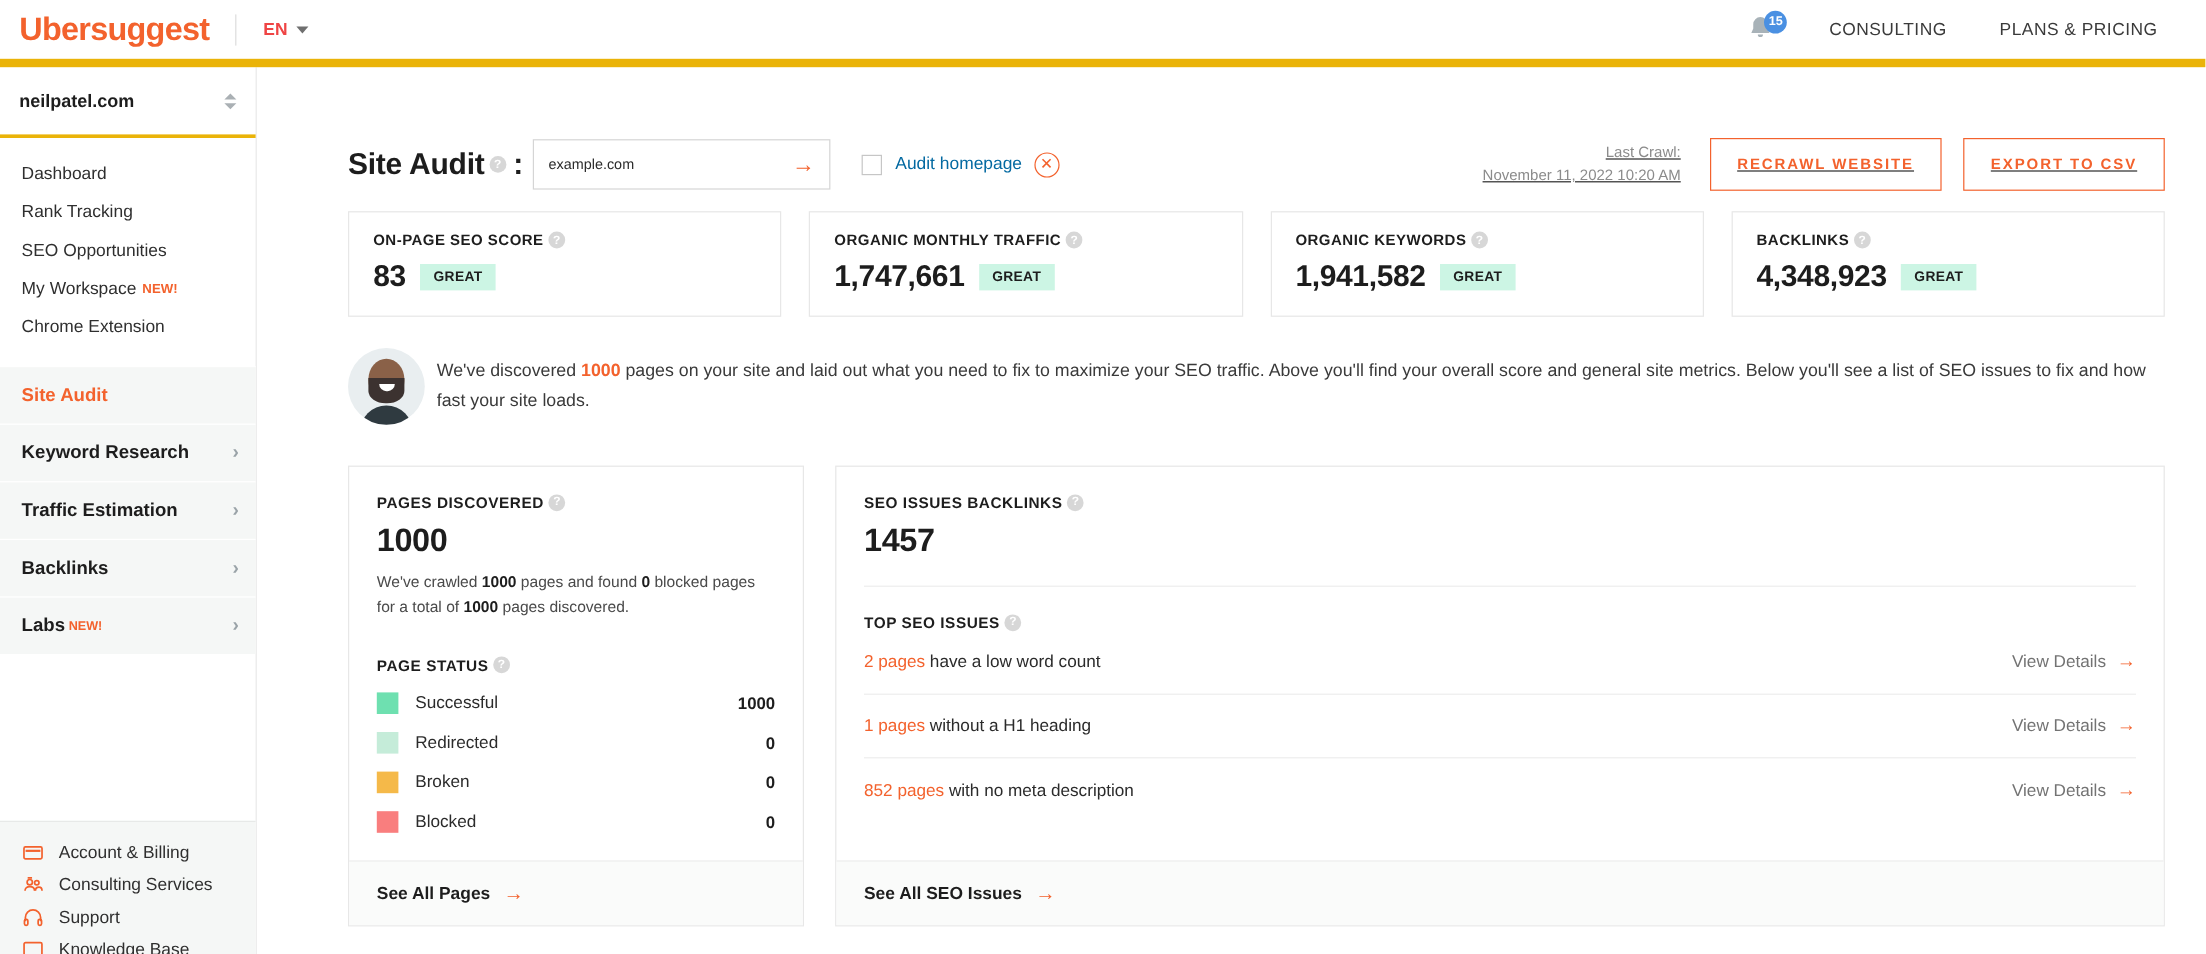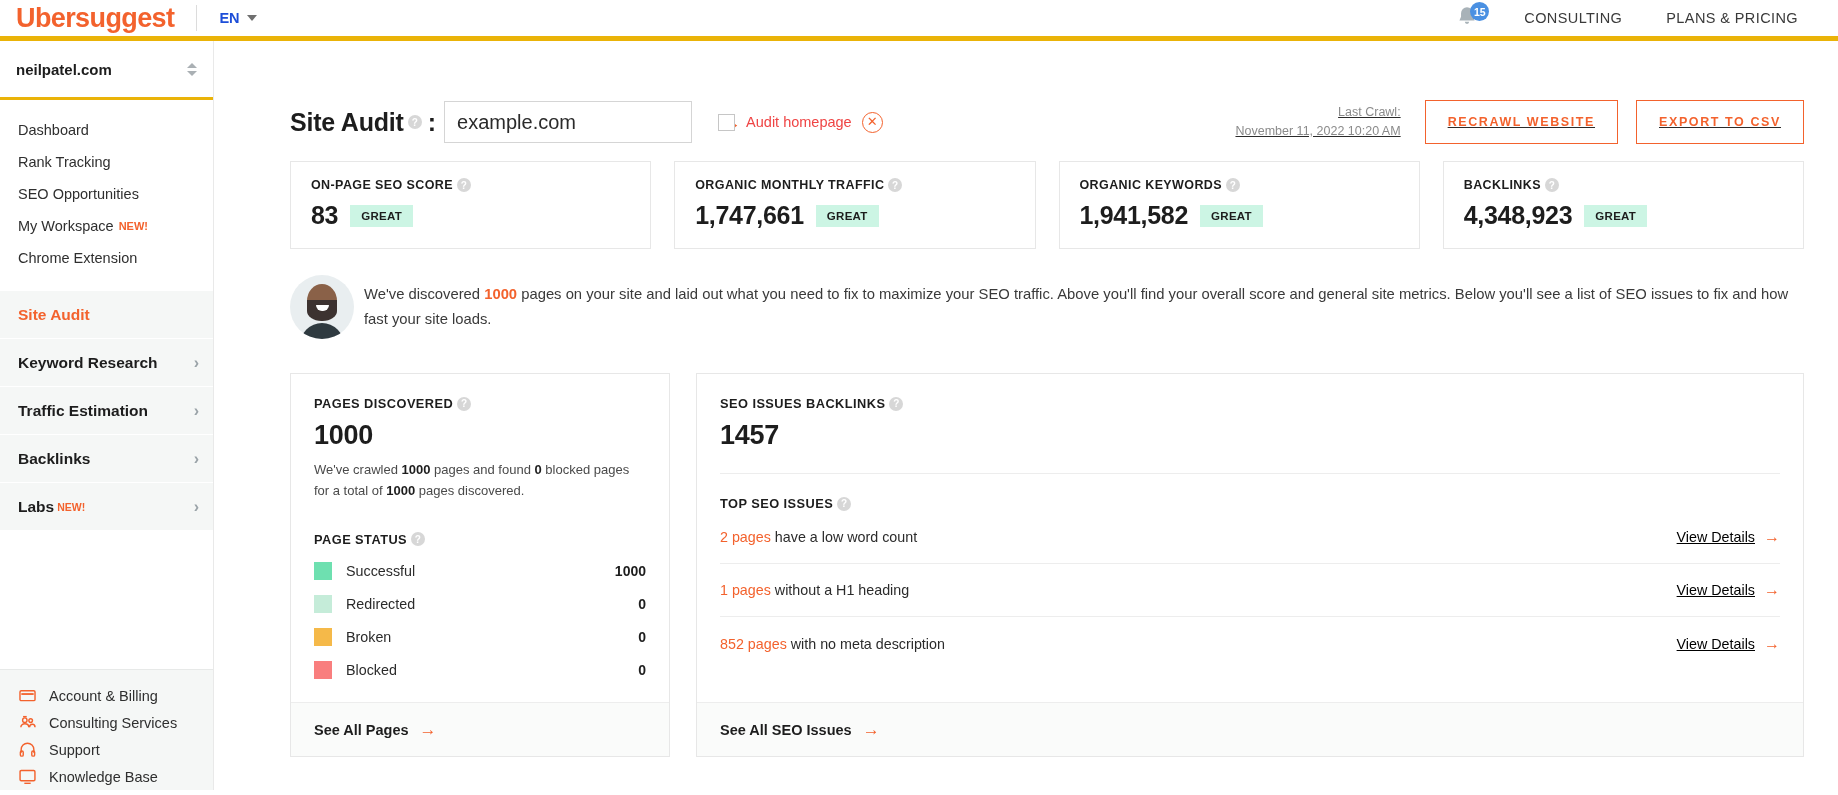--- a/index.html
+++ b/index.html
@@ -8,32 +8,32 @@
     width: 1838px; height: 795px;
     font-family: "Liberation Sans", sans-serif;
     background: #ffffff;
     color: #2b2b2b;
     overflow: hidden;
   }
   .app { width: 1838px; height: 795px; position: relative; }
 
   
   .topbar {
-    height: 41px; width: 100%;
+    height: 56px; width: 100%;
     display: flex; align-items: center;
-    border-bottom: 5px solid #eab308;
+    border-bottom: 7px solid #eab308;
     background: #fff;
     position: relative; z-index: 5;
   }
   .brand {
     font-size: 27px; font-weight: bold; color: #f3622d;
     letter-spacing: -0.6px; padding-left: 16px;
   }
   .vdiv { width: 1px; height: 26px; background: #dcdcdc; margin: 0 22px; }
-  .lang { display: flex; align-items: center; gap: 7px; font-size: 14.5px; font-weight: bold; color: #1d4ed8; cursor: pointer; }
+  .lang { display: flex; align-items: center; gap: 7px; font-size: 14.5px; font-weight: bold; color: #ef4444; cursor: pointer; }
   .caret-d { width: 0; height: 0; border-left: 5px solid transparent; border-right: 5px solid transparent; border-top: 6px solid #6f6f6f; }
   .topbar-right { margin-left: auto; display: flex; align-items: center; gap: 44px; padding-right: 40px; }
   .bell-wrap { position: relative; width: 26px; height: 28px; cursor: pointer; }
   .badge {
     position: absolute; top: -2px; right: -9px;
     background: #4a90e2; color: #fff; font-size: 10.5px; font-weight: bold;
     min-width: 19px; height: 19px; border-radius: 50%;
     display: flex; align-items: center; justify-content: center;
   }
   .topnav { font-size: 14.5px; letter-spacing: 0.4px; color: #3a3a3a; cursor: pointer; white-space: nowrap; }
@@ -92,27 +92,27 @@
     background: #d7d7d7; color: #fff; font-size: 10px; font-weight: bold;
     margin: 0 4px; cursor: pointer; flex: 0 0 14px;
   }
   .colon { font-size: 25px; font-weight: bold; color: #1d1d1d; margin: 0 8px 0 2px; }
   .url-box {
     width: 248px; height: 42px; border: 1px solid #d5d5d5; background: #fff;
     display: flex; align-items: center; padding: 0 12px;
   }
   .url-box input {
     border: 0; outline: 0; flex: 1 1 auto;
-    font-size: 20px; font-family: "Liberation Sans", sans-serif; color: #2b2b2b;
+    font-size: 12px; font-family: "Liberation Sans", sans-serif; color: #2b2b2b;
     background: transparent;
   }
   .arrow-r { color: #f3622d; font-size: 19px; line-height: 1; cursor: pointer; }
   .chk-wrap { display: flex; align-items: center; gap: 11px; margin-left: 26px; }
   .chk { width: 17px; height: 17px; border: 1px solid #c6c6c6; background: #fff; cursor: pointer; }
-  .chk-label { font-size: 14.5px; color: #ef4444; }
+  .chk-label { font-size: 14.5px; color: #0369a1; }
   .x-circle {
     width: 21px; height: 21px; border-radius: 50%; border: 1.6px solid #f3622d;
     color: #f3622d; font-size: 13px; line-height: 18px; text-align: center;
     cursor: pointer; margin-left: 10px;
   }
   .head-right { margin-left: auto; display: flex; align-items: center; gap: 18px; text-decoration: underline; }
   .crawl { text-align: right; font-size: 12.5px; color: #8b8b8b; line-height: 1.55; margin-right: 6px; }
   .btn-outline {
     border: 1.5px solid #f3622d; color: #f3622d; background: #fff;
     height: 44px; padding: 0 22px; display: flex; align-items: center;
@@ -178,21 +178,21 @@
   .panel-foot .lbl { font-size: 14.5px; font-weight: bold; color: #1d1d1d; }
   .panel-foot .ar { color: #f3622d; font-size: 17px; line-height: 1; }
 
   .hr { height: 1px; background: #ededed; margin: 22px 0 0 0; }
   .issues-head { margin-top: 22px; }
   .issue-row { display: flex; align-items: center; height: 53px; border-bottom: 1px solid #ededed; }
   .issue-row:last-child { border-bottom: 0; }
   .issue-txt { font-size: 14.3px; color: #2b2b2b; }
   .issue-txt .cnt { color: #f3622d; }
   .view { margin-left: auto; display: flex; align-items: center; gap: 9px; cursor: pointer; }
-  .view .v { font-size: 14.3px; color: #000000; text-decoration: underline; }
+  .view .v { font-size: 14.3px; color: #737373; }
   .view .ar { color: #f3622d; font-size: 16px; line-height: 1; }
 </style>
 </head>
 <body>
 
 <div class="app">
 
   <div class="topbar">
     <div class="brand">Ubersuggest</div>
     <div class="vdiv"></div>

